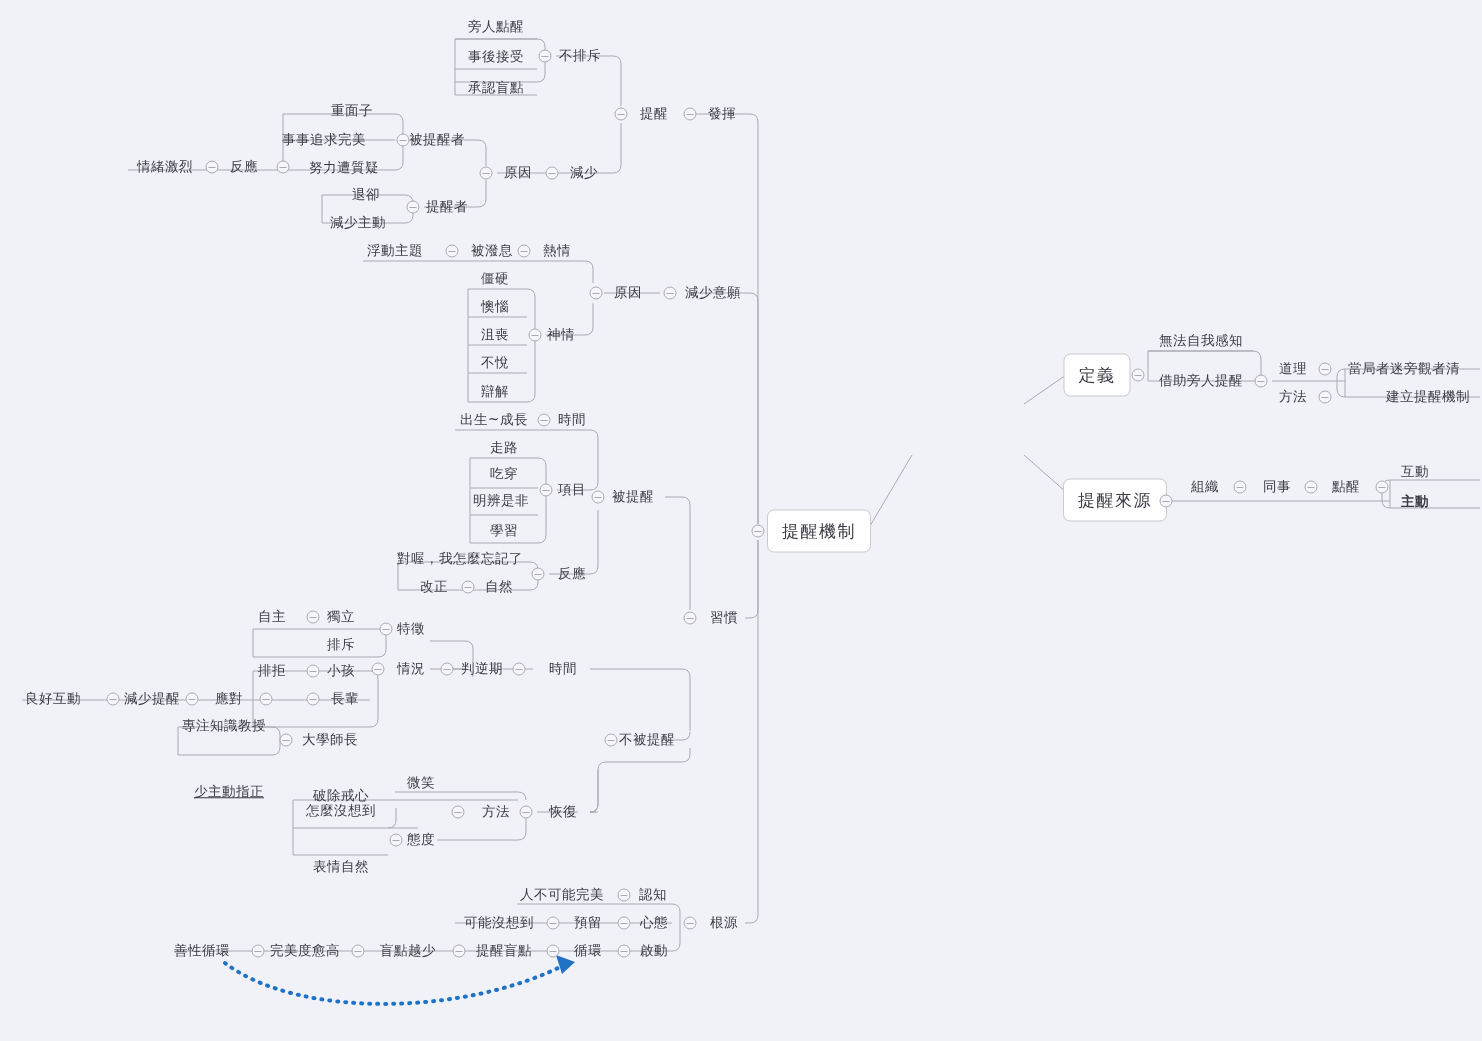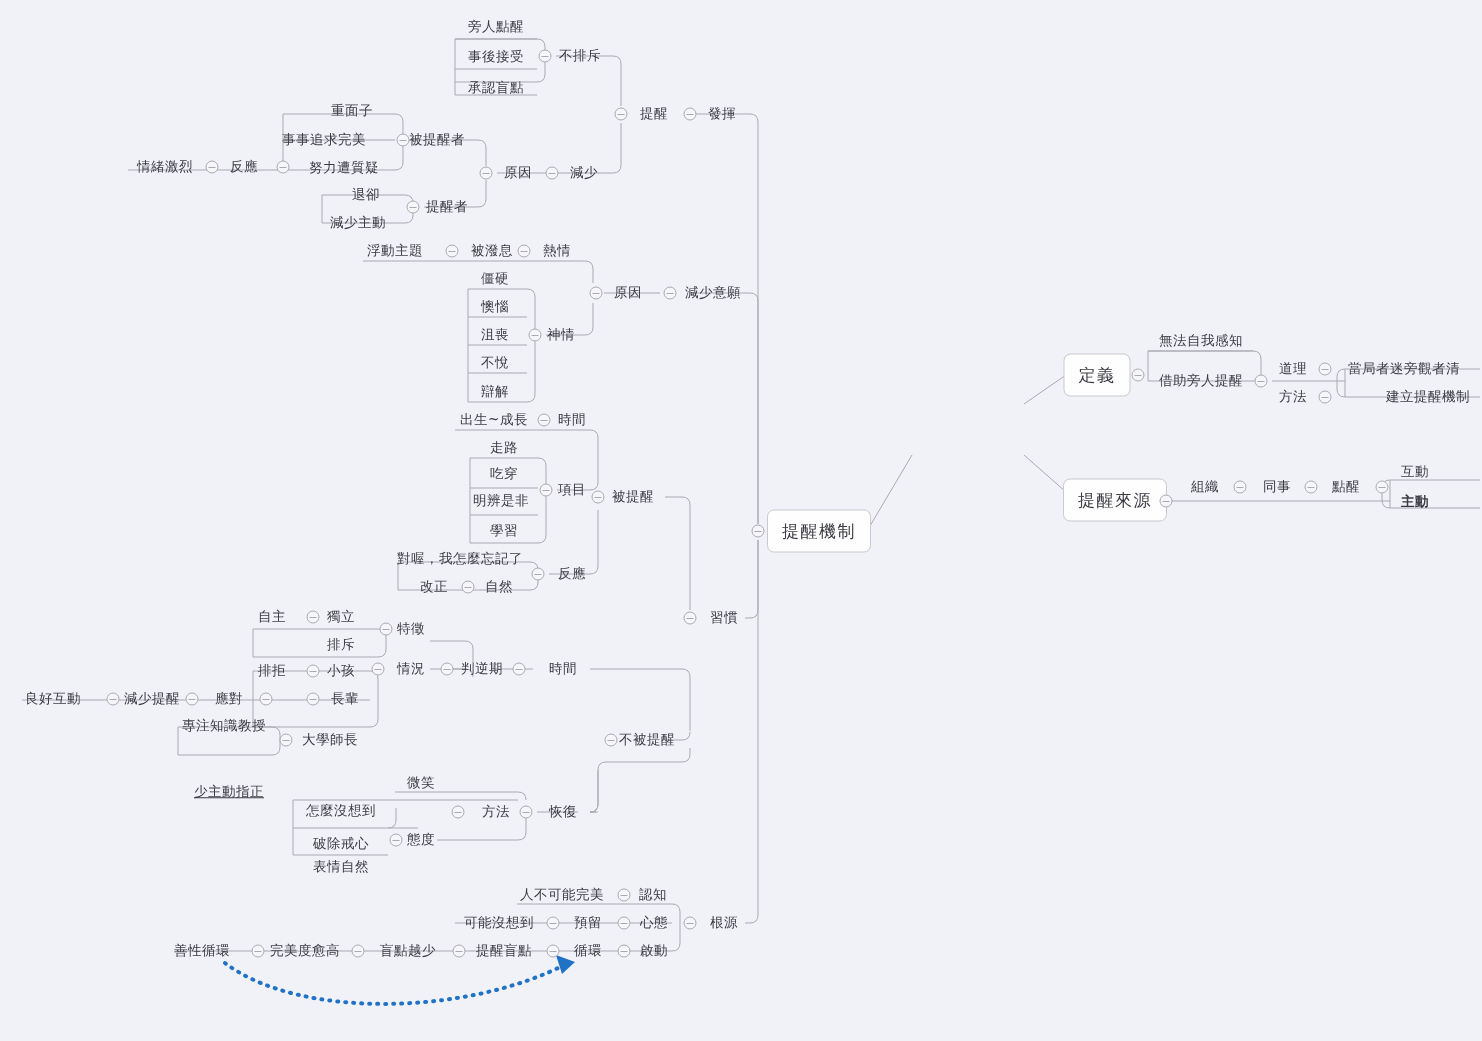--- a/index.html
+++ b/index.html
@@ -317,21 +317,21 @@
   <div class="node" style="left:224px;top:726px;">專注知識教授</div>
   <div class="node" style="left:229px;top:792px;text-decoration:underline;">少主動指正</div>
   <div class="node" style="left:330px;top:740px;">大學師長</div>
   <div class="node" style="left:411px;top:669px;">情況</div>
   <div class="node" style="left:482px;top:669px;">判逆期</div>
   <div class="node" style="left:563px;top:669px;">時間</div>
   <div class="node" style="left:647px;top:740px;">不被提醒</div>
 
   <div class="node" style="left:421px;top:783px;">微笑</div>
   <div class="node" style="left:341px;top:811px;">怎麼沒想到</div>
-  <div class="node" style="left:341px;top:844px;">破除戒心</div>
+  <div class="node" style="left:341px;top:796px;">破除戒心</div>
   <div class="node" style="left:341px;top:867px;">表情自然</div>
   <div class="node" style="left:421px;top:840px;">態度</div>
   <div class="node" style="left:496px;top:812px;">方法</div>
   <div class="node" style="left:563px;top:812px;">恢復</div>
 
   <div class="node" style="left:562px;top:895px;">人不可能完美</div>
   <div class="node" style="left:653px;top:895px;">認知</div>
   <div class="node" style="left:499px;top:923px;">可能沒想到</div>
   <div class="node" style="left:588px;top:923px;">預留</div>
   <div class="node" style="left:654px;top:923px;">心態</div>

